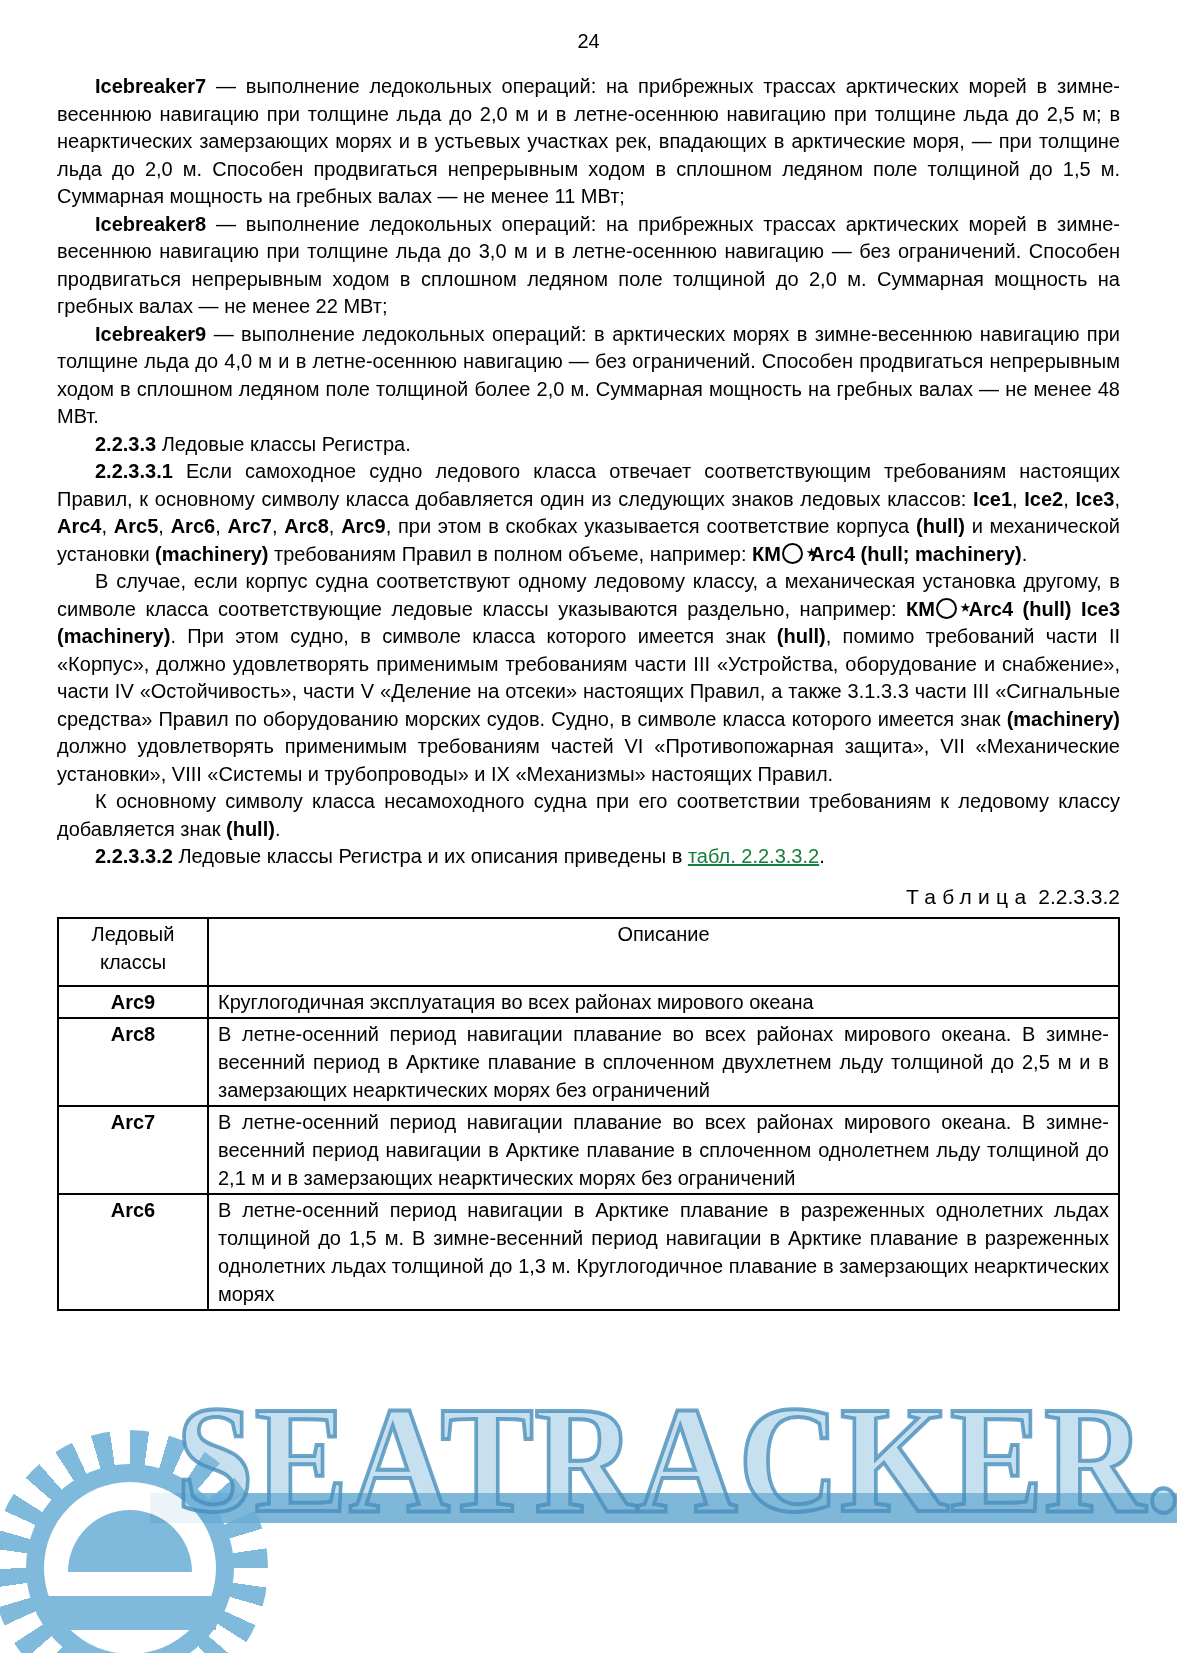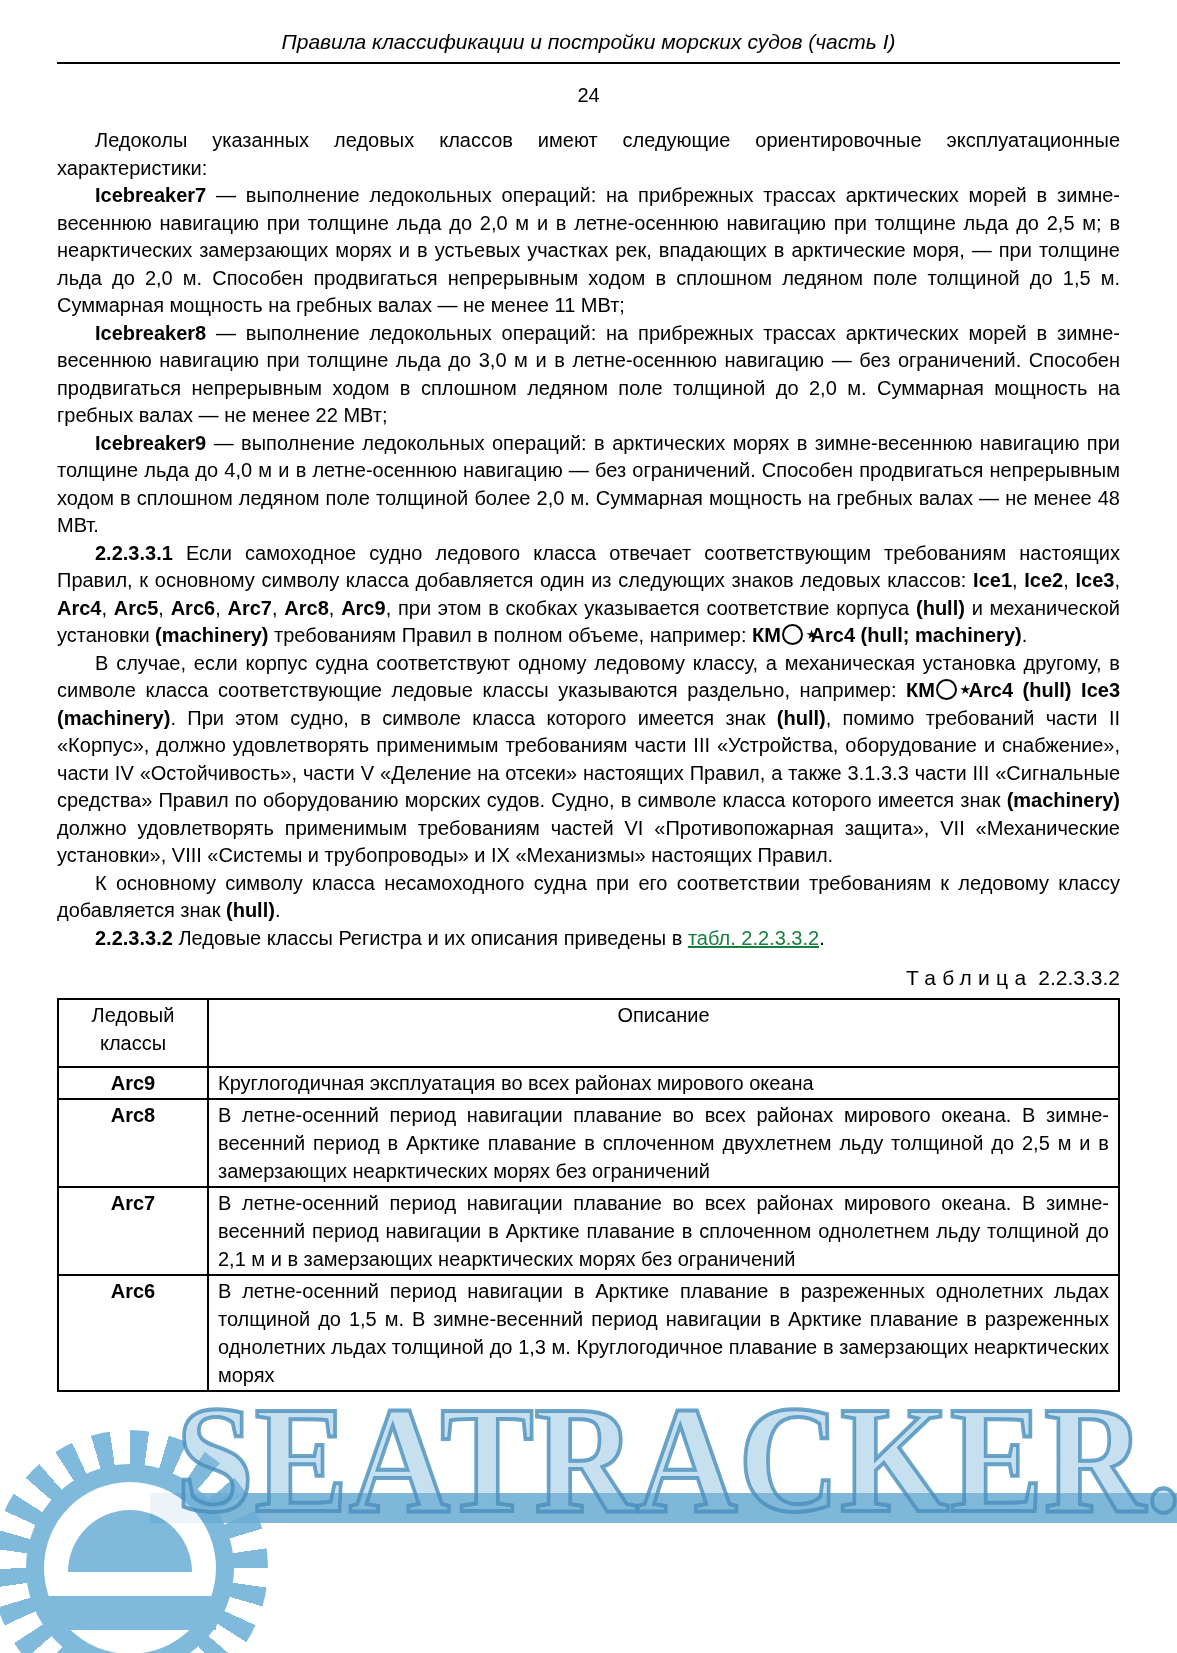--- a/index.html
+++ b/index.html
@@ -71,29 +71,28 @@
   .wm-logo .dome{position:absolute;left:76px;top:80px;width:124px;height:62px;border-radius:124px 124px 0 0;background:#69add5;}
   .wm-logo .sea{position:absolute;left:52px;top:166px;width:172px;height:34px;background:#69add5;}
 </style>
 </head>
 <body>
 
 <div class="page">
   <div class="content">
 
     <div class="doc-header">
-      <div class="doc-title">Правила классификации и постройки морских судов (часть I)</div>
       <div class="page-number">24</div>
     </div>
 
     <div class="bodytext">
-      <p>Ледоколы указанных ледовых классов имеют следующие ориентировочные эксплуатационные характеристики:</p>
       <p><b>Icebreaker7</b> — выполнение ледокольных операций: на прибрежных трассах арктических морей в зимне-весеннюю навигацию при толщине льда до 2,0 м и в летне-осеннюю навигацию при толщине льда до 2,5 м; в неарктических замерзающих морях и в устьевых участках рек, впадающих в арктические моря, — при толщине льда до 2,0 м. Способен продвигаться непрерывным ходом в сплошном ледяном поле толщиной до 1,5 м. Суммарная мощность на гребных валах — не менее 11 МВт;</p>
       <p><b>Icebreaker8</b> — выполнение ледокольных операций: на прибрежных трассах арктических морей в зимне-весеннюю навигацию при толщине льда до 3,0 м и в летне-осеннюю навигацию — без ограничений. Способен продвигаться непрерывным ходом в сплошном ледяном поле толщиной до 2,0 м. Суммарная мощность на гребных валах — не менее 22 МВт;</p>
       <p><b>Icebreaker9</b> — выполнение ледокольных операций: в арктических морях в зимне-весеннюю навигацию при толщине льда до 4,0 м и в летне-осеннюю навигацию — без ограничений. Способен продвигаться непрерывным ходом в сплошном ледяном поле толщиной более 2,0 м. Суммарная мощность на гребных валах — не менее 48 МВт.</p>
+      <p><b>2.2.3.3</b>  Ледовые классы Регистра.</p>
       <p><b>2.2.3.3.1</b> Если самоходное судно ледового класса отвечает соответствующим требованиям настоящих Правил, к основному символу класса добавляется один из следующих знаков ледовых классов: <b>Ice1</b>, <b>Ice2</b>, <b>Ice3</b>, <b>Arc4</b>, <b>Arc5</b>, <b>Arc6</b>, <b>Arc7</b>, <b>Arc8</b>, <b>Arc9</b>, при этом в скобках указывается соответствие корпуса <b>(hull)</b> и механической установки <b>(machinery)</b> требованиям Правил в полном объеме, например: <b>КМ</b><span class="kmstar"><span>★</span></span><b> Arc4 (hull; machinery)</b>.</p>
       <p>В случае, если корпус судна соответствуют одному ледовому классу, а механическая установка другому, в символе класса соответствующие ледовые классы указываются раздельно, например: <b>КМ</b><span class="kmstar"><span>★</span></span><b> Arc4 (hull) Ice3 (machinery)</b>. При этом судно, в символе класса которого имеется знак <b>(hull)</b>, помимо требований части II «Корпус», должно удовлетворять применимым требованиям части III «Устройства, оборудование и снабжение», части IV «Остойчивость», части V «Деление на отсеки» настоящих Правил, а также 3.1.3.3 части III «Сигнальные средства» Правил по оборудованию морских судов. Судно, в символе класса которого имеется знак <b>(machinery)</b> должно удовлетворять применимым требованиям частей VI «Противопожарная защита», VII «Механические установки», VIII «Системы и трубопроводы» и IX «Механизмы» настоящих Правил.</p>
       <p>К основному символу класса несамоходного судна при его соответствии требованиям к ледовому классу добавляется знак <b>(hull)</b>.</p>
       <p><b>2.2.3.3.2</b>  Ледовые классы Регистра и их описания приведены в <a class="doclink" href="#">табл. 2.2.3.3.2</a>.</p>
     </div>
 
     <div class="tbl-caption">
       <span class="spaced">Таблица</span>
       <span>2.2.3.3.2</span>
     </div>

